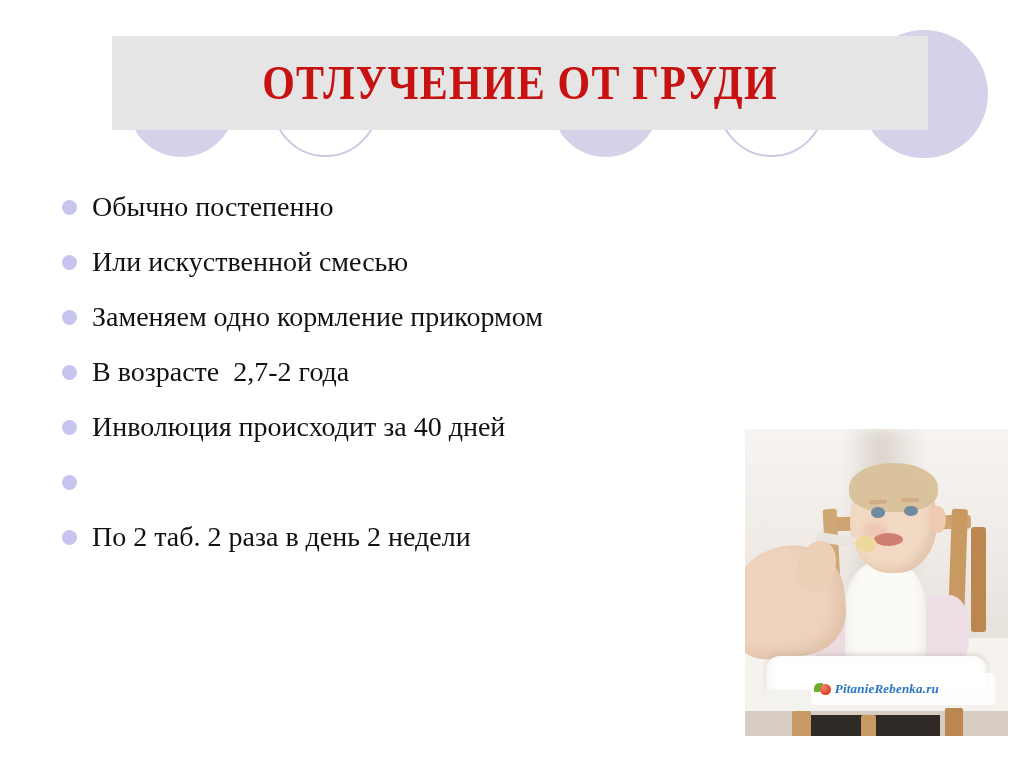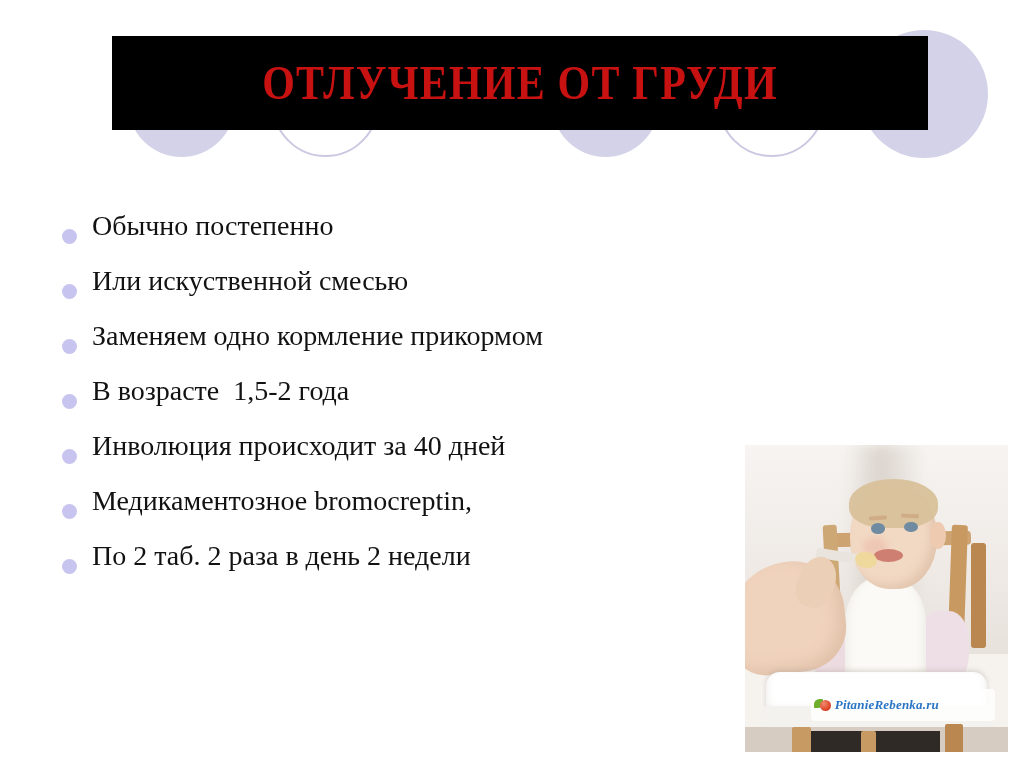--- a/index.html
+++ b/index.html
@@ -44,21 +44,21 @@
     box-sizing: border-box;
   }
 
   
   .title-banner {
     position: absolute;
     left: 112px;
     top: 36px;
     width: 816px;
     height: 94px;
-    background: #000000;
+    background: #e5e5e5;
     z-index: 2;
     display: flex;
     align-items: center;
     justify-content: center;
   }
   .title-text {
     color: #c81212;
     font-family: "Liberation Serif", "DejaVu Serif", serif;
     font-weight: bold;
     font-size: 42px;
@@ -75,21 +75,21 @@
     left: 62px;
     top: 189px;
     width: 700px;
     z-index: 3;
     list-style: none;
     margin: 0;
     padding: 0;
   }
   .bullet-item {
     display: flex;
-    align-items: flex-end;
+    align-items: flex-start;
     height: 55px;
     line-height: 36px;
   }
   .bullet-marker {
     flex: 0 0 auto;
     width: 15px;
     height: 15px;
     border-radius: 50%;
     background: #c7c4ef;
     margin-top: 11px;
@@ -99,21 +99,21 @@
     font-family: "Liberation Serif", "DejaVu Serif", serif;
     font-size: 28px;
     color: #121212;
     white-space: pre;
   }
 
   
   .photo {
     position: absolute;
     left: 745px;
-    top: 445px;
+    top: 429px;
     width: 263px;
     height: 307px;
     z-index: 3;
     overflow: hidden;
     background: #f6f2ee;
   }
   .photo-inner {
     position: absolute;
     inset: 0;
     overflow: hidden;
@@ -370,29 +370,28 @@
     <li class="bullet-item">
       <span class="bullet-marker"></span>
       <span class="bullet-text">Или искуственной смесью</span>
     </li>
     <li class="bullet-item">
       <span class="bullet-marker"></span>
       <span class="bullet-text">Заменяем одно кормление прикормом</span>
     </li>
     <li class="bullet-item">
       <span class="bullet-marker"></span>
-      <span class="bullet-text">В возрасте  1,5-2 года</span>
+      <span class="bullet-text">В возрасте  2,7-2 года</span>
     </li>
     <li class="bullet-item">
       <span class="bullet-marker"></span>
       <span class="bullet-text">Инволюция происходит за 40 дней</span>
     </li>
     <li class="bullet-item">
       <span class="bullet-marker"></span>
-      <span class="bullet-text">Медикаментозное bromocreptin,</span>
     </li>
     <li class="bullet-item">
       <span class="bullet-marker"></span>
       <span class="bullet-text">По 2 таб. 2 раза в день 2 недели</span>
     </li>
   </ul>
 
   <div class="photo">
     <div class="photo-inner">
       <div class="ph-wall"></div>

